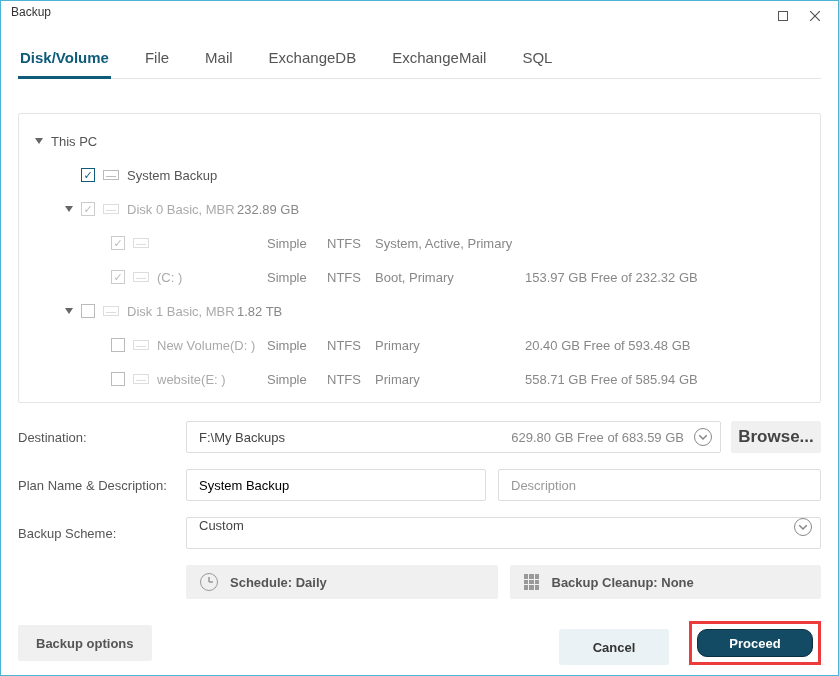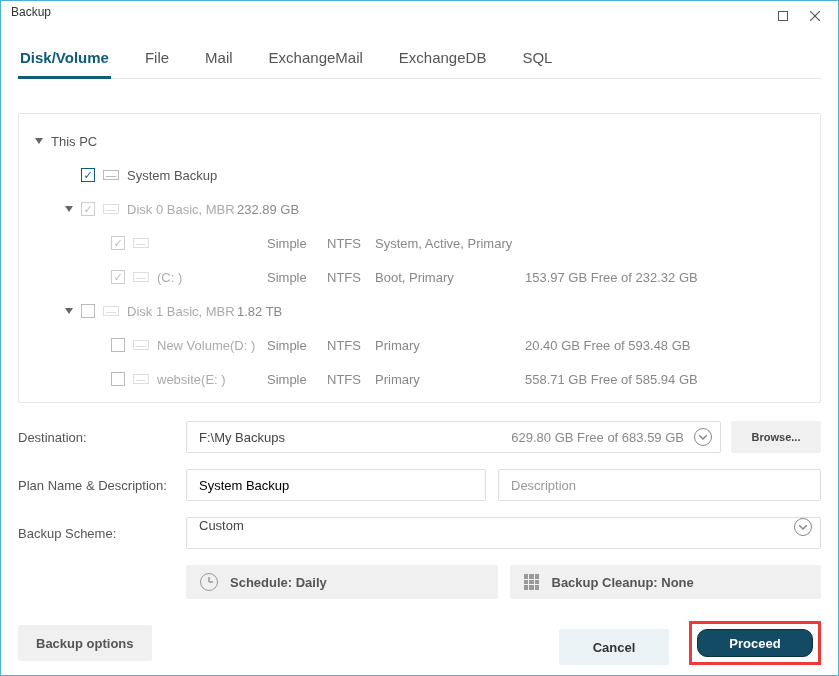--- a/index.html
+++ b/index.html
@@ -41,21 +41,21 @@
     .indent-0 { padding-left: 0; }
     .indent-1 { padding-left: 30px; }
     .indent-2 { padding-left: 30px; }
     .indent-3 { padding-left: 60px; }
     .form-section { display: flex; flex-direction: column; gap: 16px; }
     .form-row { display: flex; align-items: center; gap: 0; }
     .form-label { width: 168px; color: #555; font-size: 13px; flex-shrink: 0; }
     .dest-field { flex: 1; border: 1px solid #ddd; border-radius: 2px; height: 32px; display: flex; align-items: center; padding: 0 8px 0 12px; justify-content: space-between; }
     .dest-right { display: flex; align-items: center; gap: 10px; color: #888; }
     .dropdown-icon { width: 18px; height: 18px; border: 1.5px solid #888; border-radius: 50%; display: flex; align-items: center; justify-content: center; cursor: pointer; }
-    .browse-btn { margin-left: 10px; width: 90px; height: 32px; background: #f0f0f0; border: none; border-radius: 2px; color: #444; font-weight: 600; cursor: pointer; font-size: 11px; }
+    .browse-btn { margin-left: 10px; width: 90px; height: 32px; background: #f0f0f0; border: none; border-radius: 2px; color: #444; font-weight: 600; cursor: pointer; font-size: 17px; }
     .text-input { border: 1px solid #ddd; border-radius: 2px; height: 32px; padding: 0 12px; font-family: inherit; font-size: 13px; outline: none; }
     .plan-name { flex: 0 0 300px; }
     .plan-desc { flex: 1; margin-left: 12px; }
     .scheme-field { flex: 1; border: 1px solid #ddd; border-radius: 2px; height: 32px; display: flex; justify-content: space-between; padding: 0 8px 0 12px; }
     .sched-row { display: flex; gap: 12px; margin-left: 168px; }
     .sched-btn { flex: 1; height: 34px; background: #f0f0f0; border: none; border-radius: 2px; display: flex; align-items: center; padding: 0 14px; gap: 12px; color: #555; font-weight: 600; cursor: pointer; font-size: 13px; font-family: inherit; }
     .sched-icon { width: 18px; height: 18px; border: 1.5px solid #999; border-radius: 50%; position: relative; flex-shrink: 0; }
     .cleanup-icon { width: 16px; height: 16px; display: grid; grid-template-columns: 1fr 1fr 1fr; grid-template-rows: 1fr 1fr 1fr; gap: 1px; flex-shrink: 0; }
     .cleanup-icon span { background: #999; }
     .footer { display: flex; justify-content: space-between; align-items: center; margin-top: 22px; }
@@ -85,22 +85,22 @@
           </svg>
       </div>
     </div>
   </div>
 
   <div class="content">
     <div class="tabs">
       <div class="tab active">Disk/Volume</div>
       <div class="tab">File</div>
       <div class="tab">Mail</div>
+      <div class="tab">ExchangeDB</div>
       <div class="tab">ExchangeMail</div>
-      <div class="tab">ExchangeDB</div>
       <div class="tab">SQL</div>
     </div>
 
     <div class="tree-panel">
       <div class="tree-scroll">
 
         <div class="tree-row indent-0">
           <div class="expand">
               <svg width="8" height="7">
                 <polygon points="0,0 8,0 4,6" fill="#666"></polygon>

